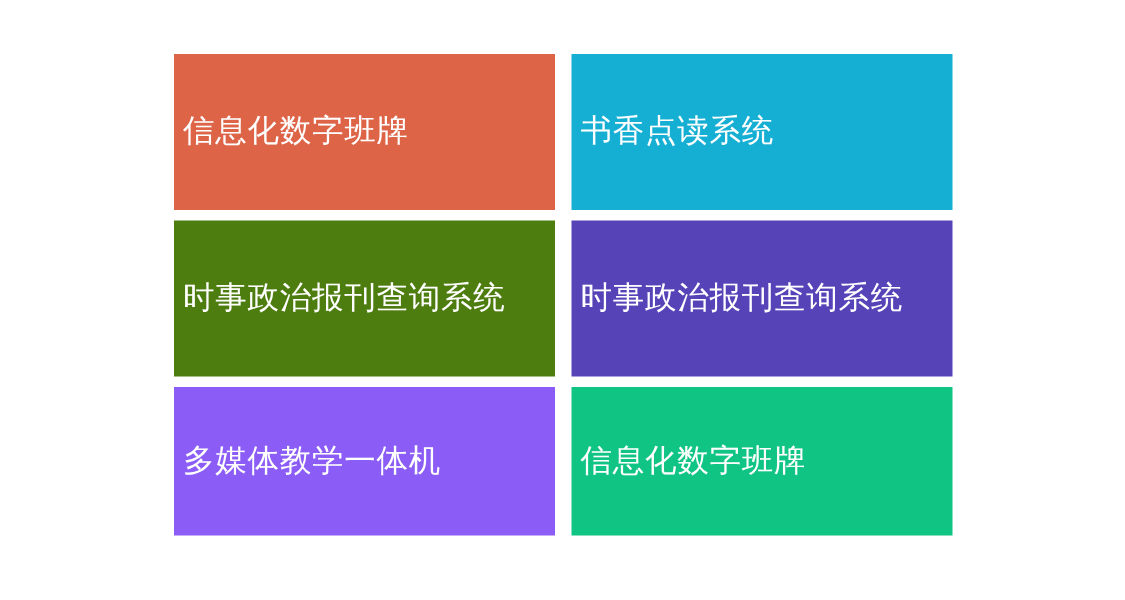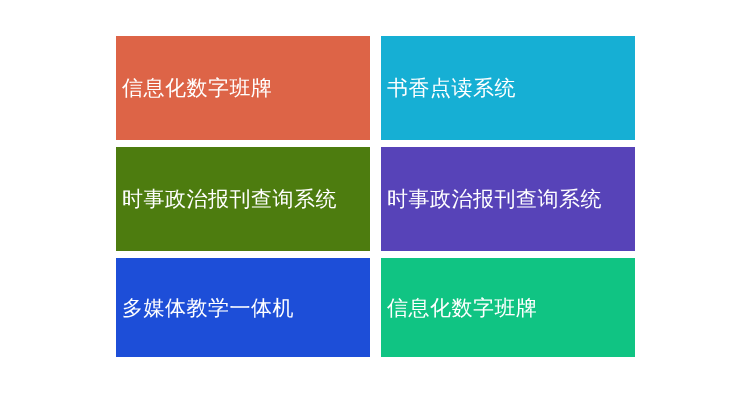--- a/index.html
+++ b/index.html
@@ -62,21 +62,21 @@
   </div>
 
   <div class="tile tile-row-2" style="background-color: #4d7c0f;">
     <span class="tile-label">时事政治报刊查询系统</span>
   </div>
 
   <div class="tile tile-row-2" style="background-color: rgb(87, 67, 184);">
     <span class="tile-label">时事政治报刊查询系统</span>
   </div>
 
-  <div class="tile tile-row-3" style="background-color: #1d4ed8;">
+  <div class="tile tile-row-3" style="background-color: #8b5cf6;">
     <span class="tile-label">多媒体教学一体机</span>
   </div>
 
   <div class="tile tile-row-3" style="background-color: rgb(16, 196, 131);">
     <span class="tile-label">信息化数字班牌</span>
   </div>
 
 </div>
 
 </body></html>

